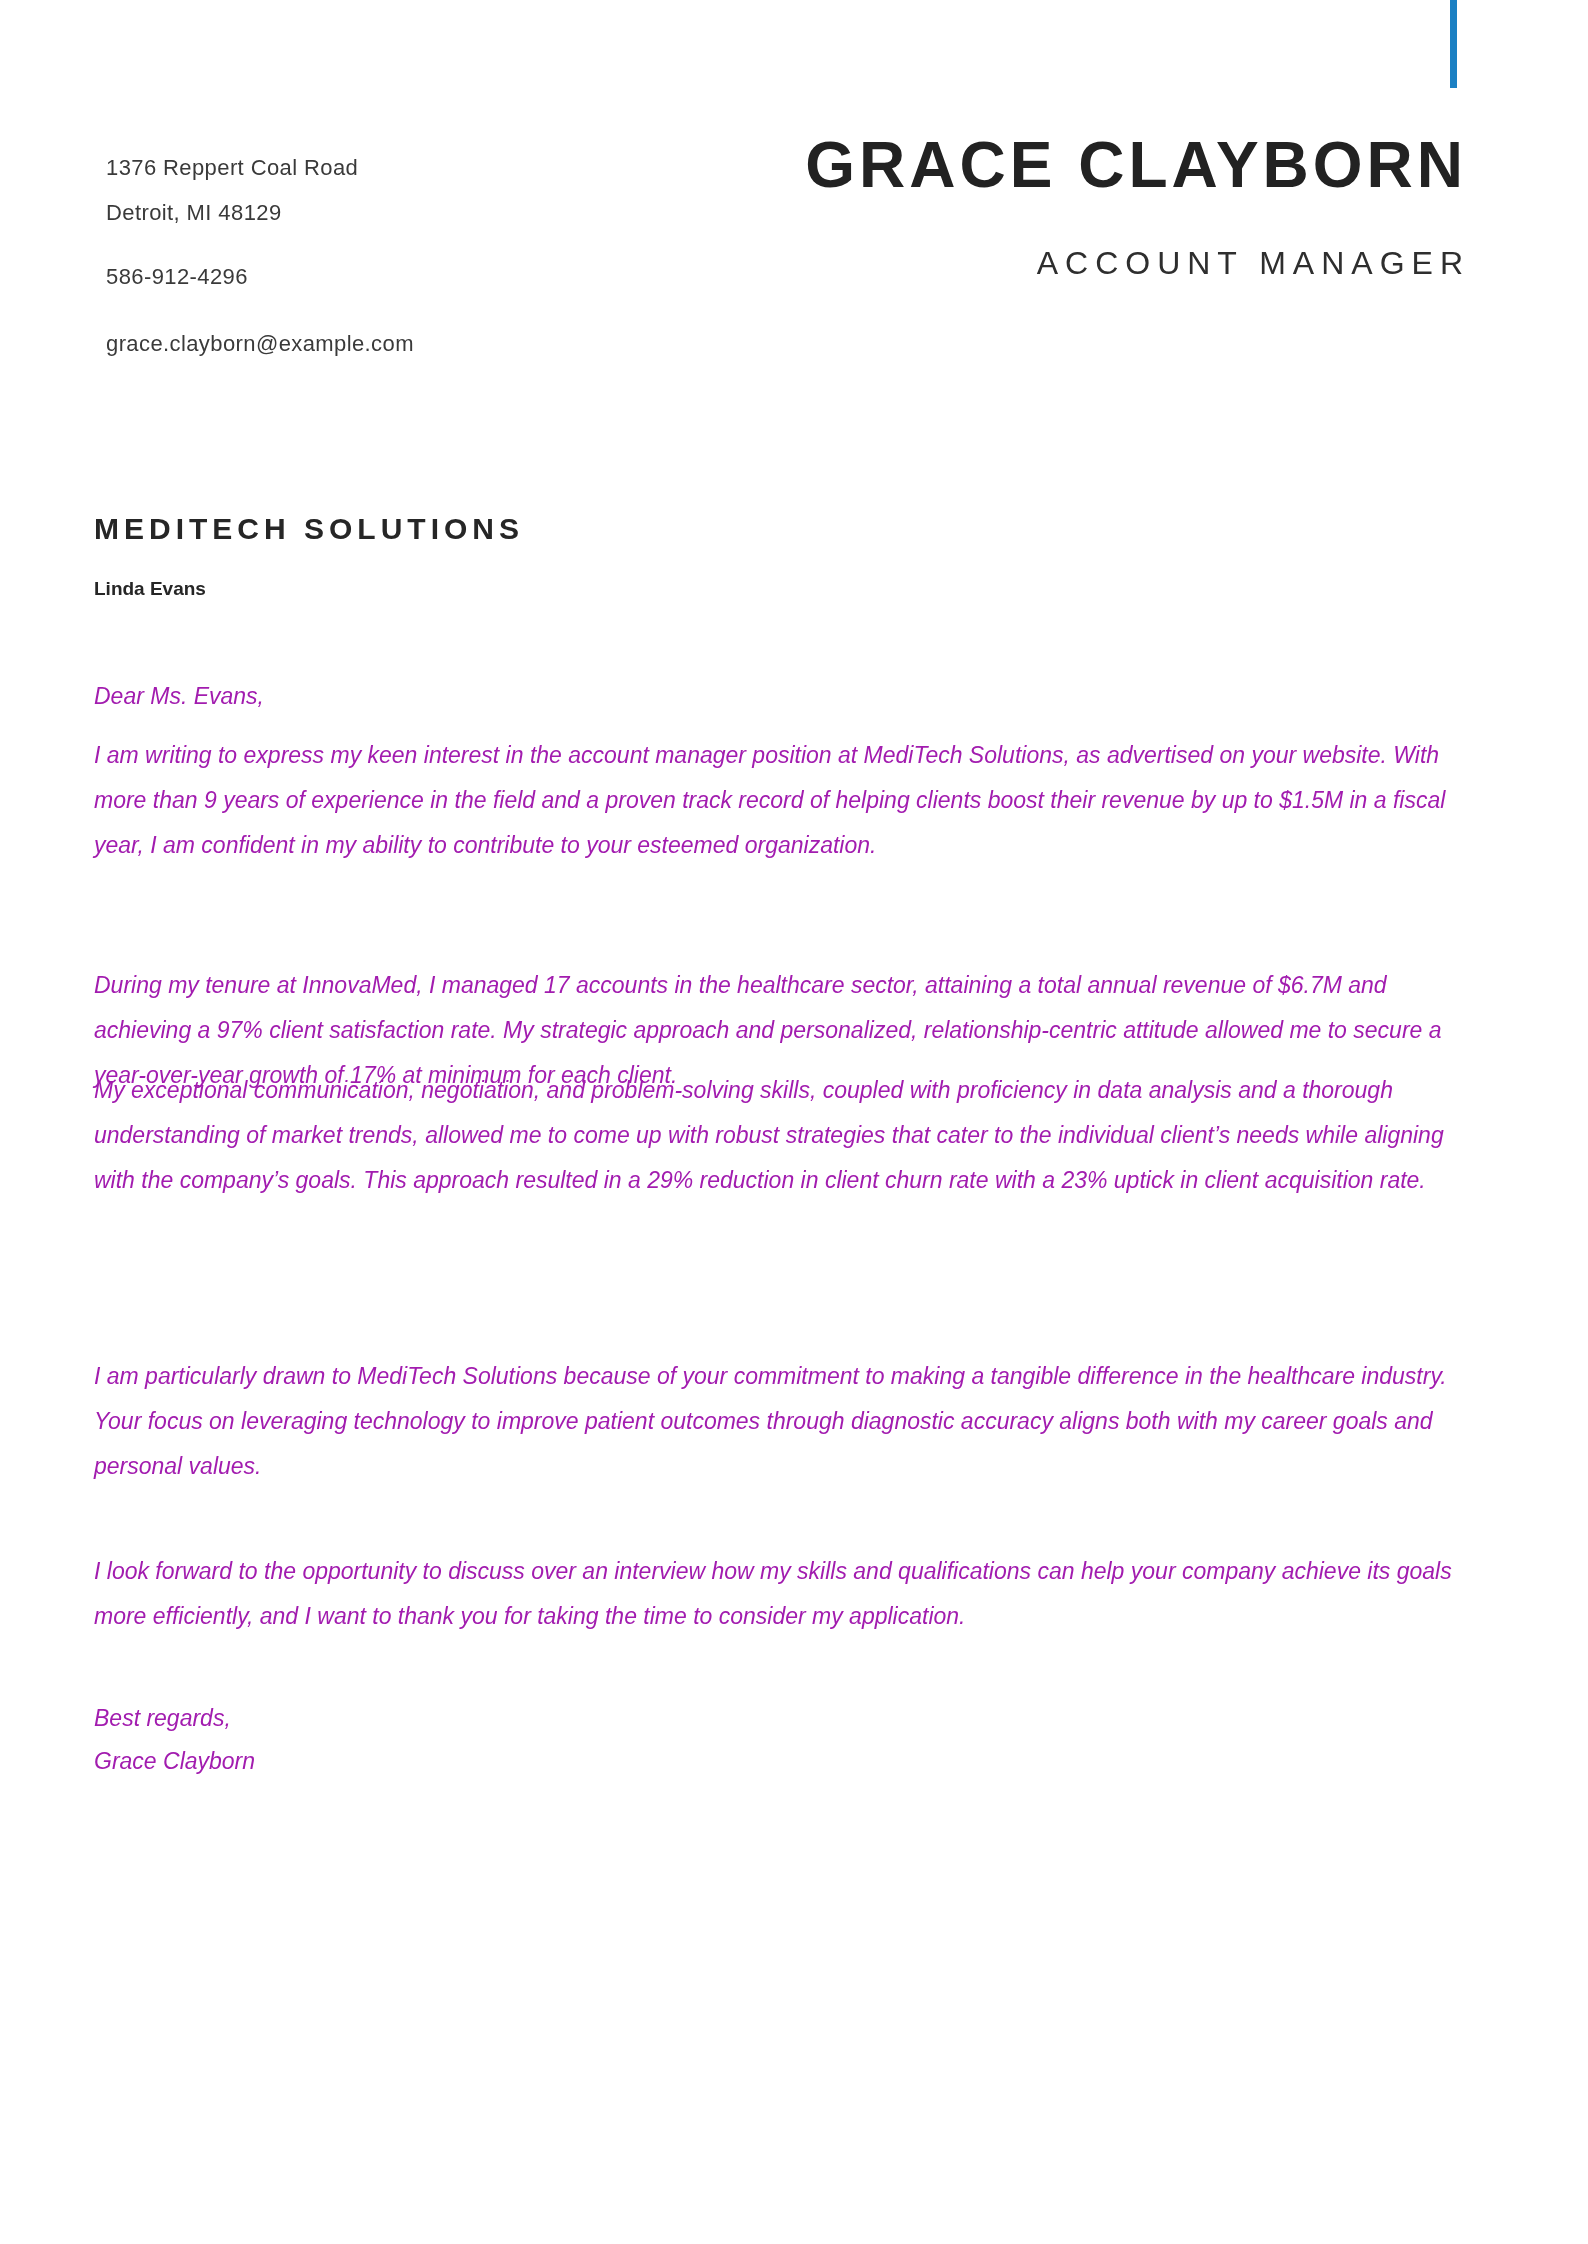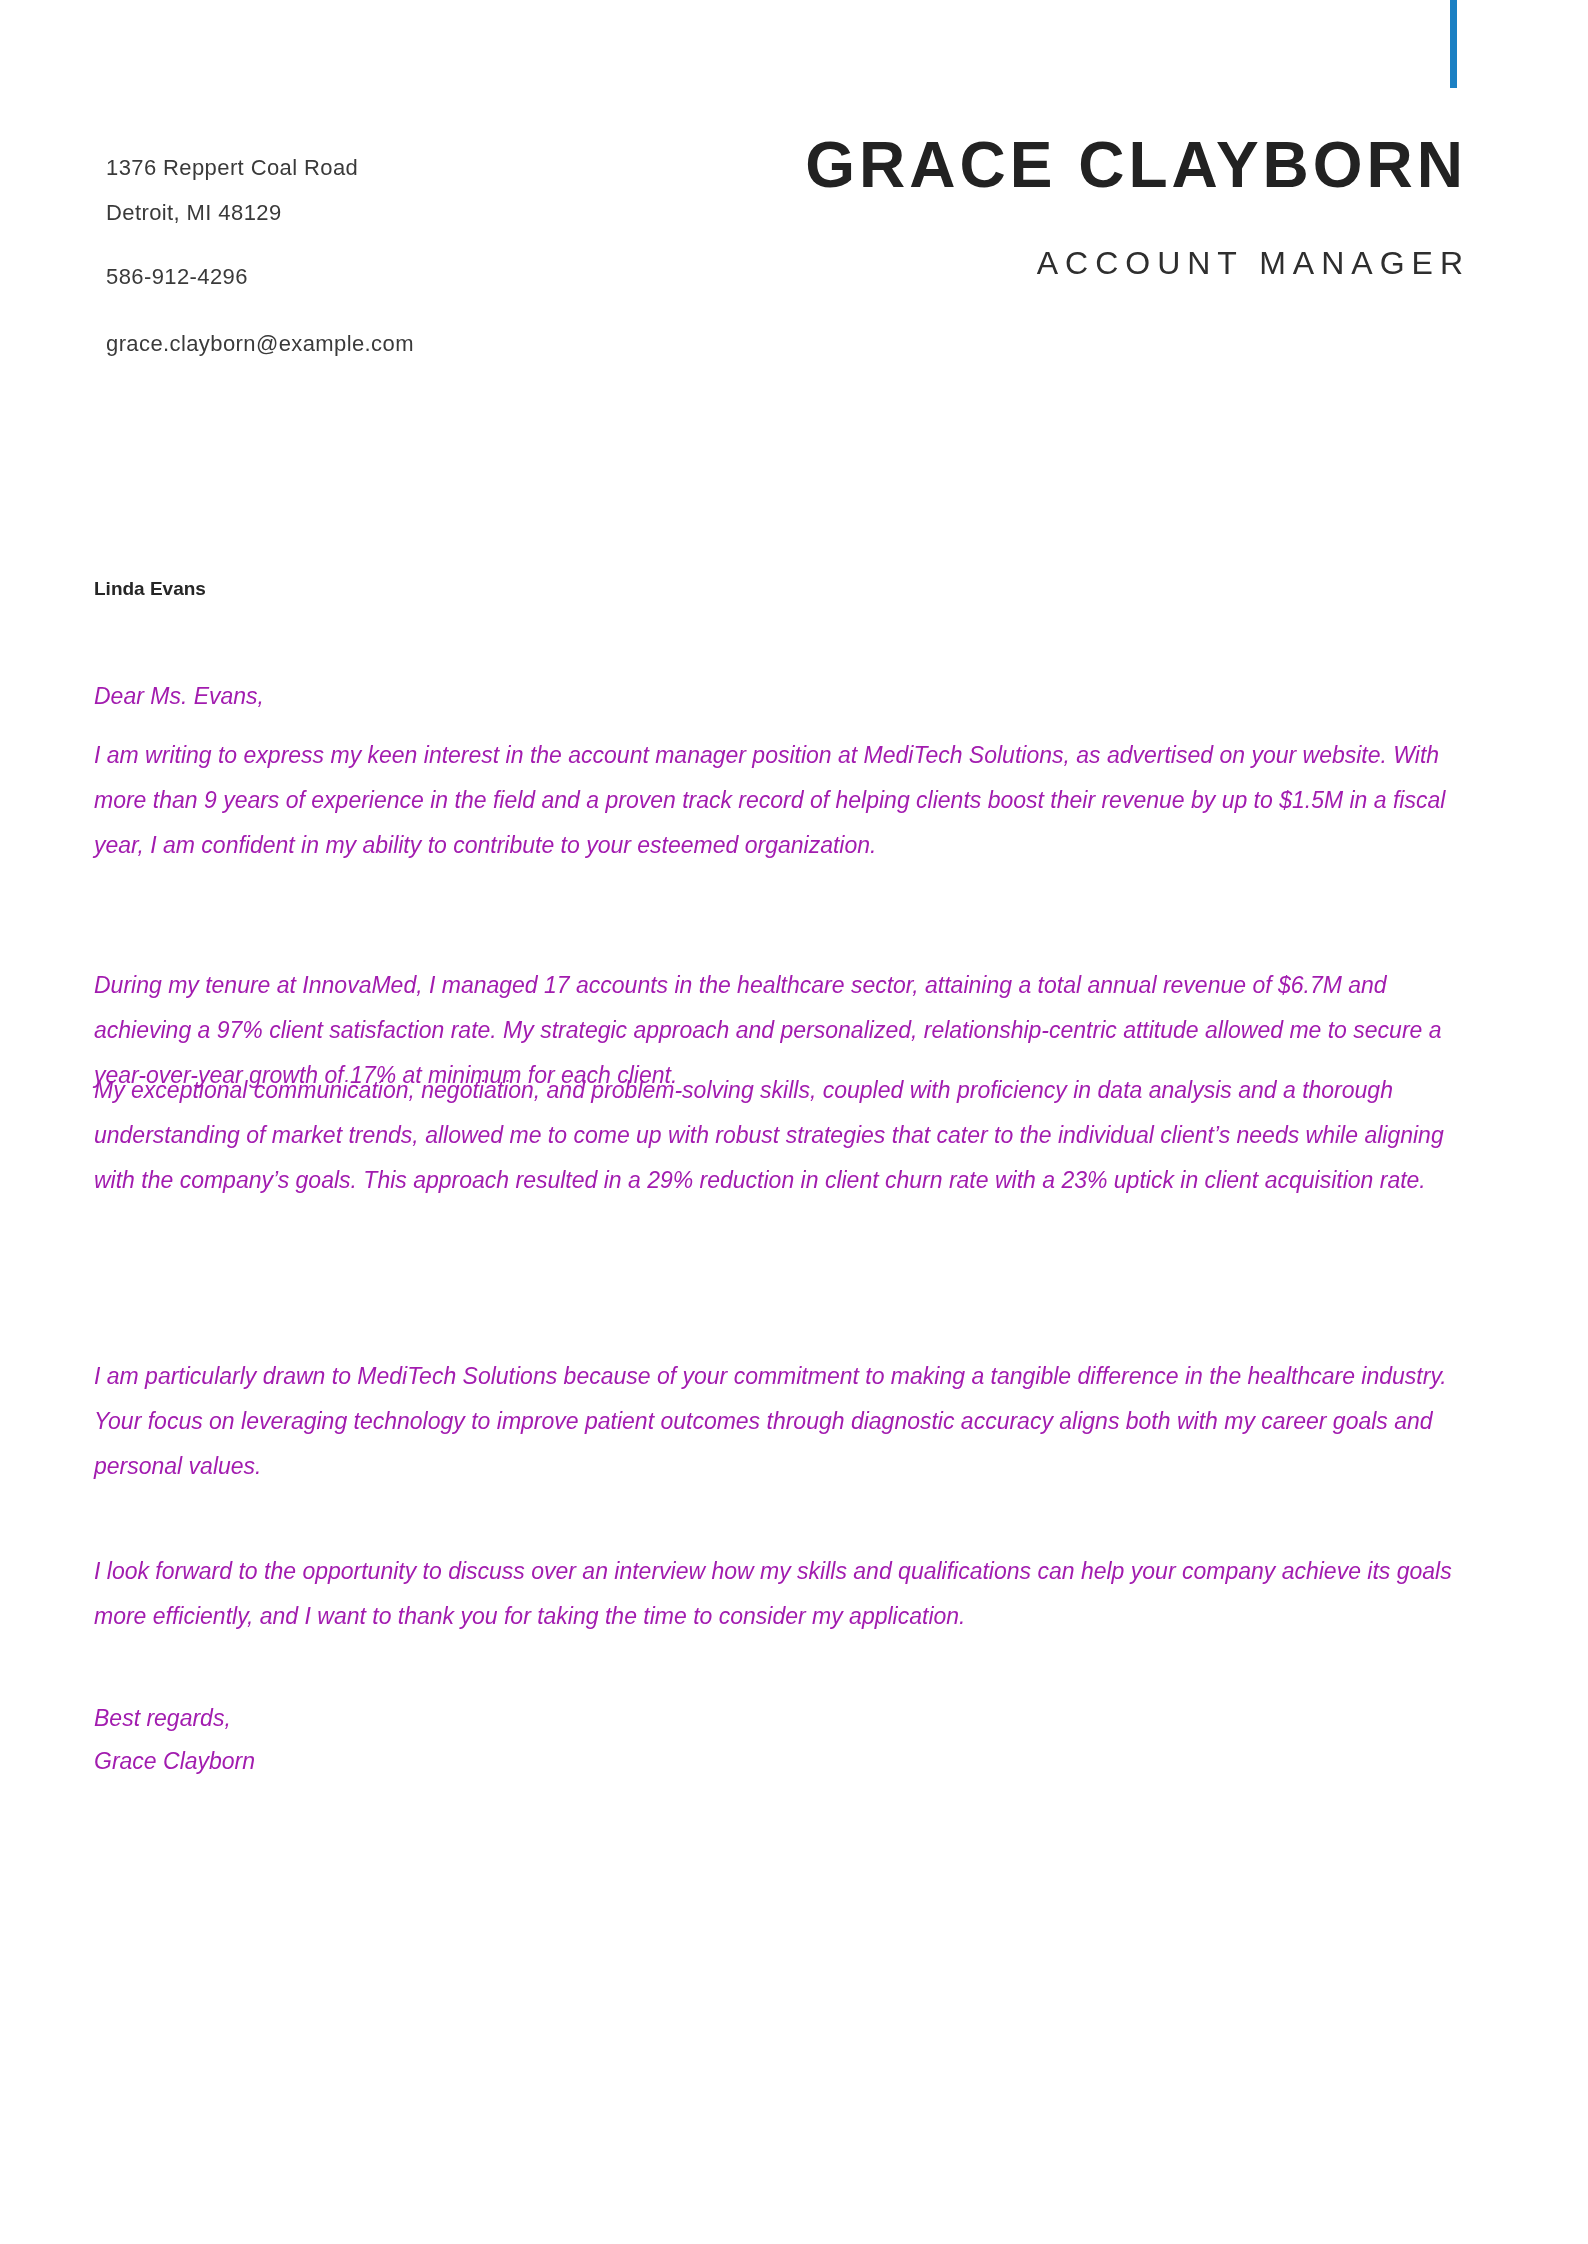--- a/index.html
+++ b/index.html
@@ -102,20 +102,21 @@
   <div class="accent-bar"></div>
 
   <div class="contact-line addr1">1376 Reppert Coal Road</div>
   <div class="contact-line addr2">Detroit, MI 48129</div>
   <div class="contact-line phone">586-912-4296</div>
   <div class="contact-line email">grace.clayborn@example.com</div>
 
   <h1 class="candidate-name">GRACE CLAYBORN</h1>
   <div class="job-title">ACCOUNT MANAGER</div>
 
+  <div class="recipient-company">MEDITECH SOLUTIONS</div>
   <div class="recipient-person">Linda Evans</div>
 
   <div class="letter">
     <p class="greeting">Dear Ms. Evans,</p>
     <p class="p0">I am writing to express my keen interest in the account manager position at MediTech Solutions, as advertised on your website. With more than 9 years of experience in the field and a proven track record of helping clients boost their revenue by up to $1.5M in a fiscal year, I am confident in my ability to contribute to your esteemed organization.</p>
     <p class="p1">During my tenure at InnovaMed, I managed 17 accounts in the healthcare sector, attaining a total annual revenue of $6.7M and achieving a 97% client satisfaction rate. My strategic approach and personalized, relationship-centric attitude allowed me to secure a year-over-year growth of 17% at minimum for each client.</p>
     <p class="p2">My exceptional communication, negotiation, and problem-solving skills, coupled with proficiency in data analysis and a thorough understanding of market trends, allowed me to come up with robust strategies that cater to the individual client’s needs while aligning with the company’s goals. This approach resulted in a 29% reduction in client churn rate with a 23% uptick in client acquisition rate.</p>
     <p class="p3">I am particularly drawn to MediTech Solutions because of your commitment to making a tangible difference in the healthcare industry. Your focus on leveraging technology to improve patient outcomes through diagnostic accuracy aligns both with my career goals and personal values.</p>
     <p class="p4">I look forward to the opportunity to discuss over an interview how my skills and qualifications can help your company achieve its goals more efficiently, and I want to thank you for taking the time to consider my application.</p>
     <p class="signoff">Best regards,</p>

